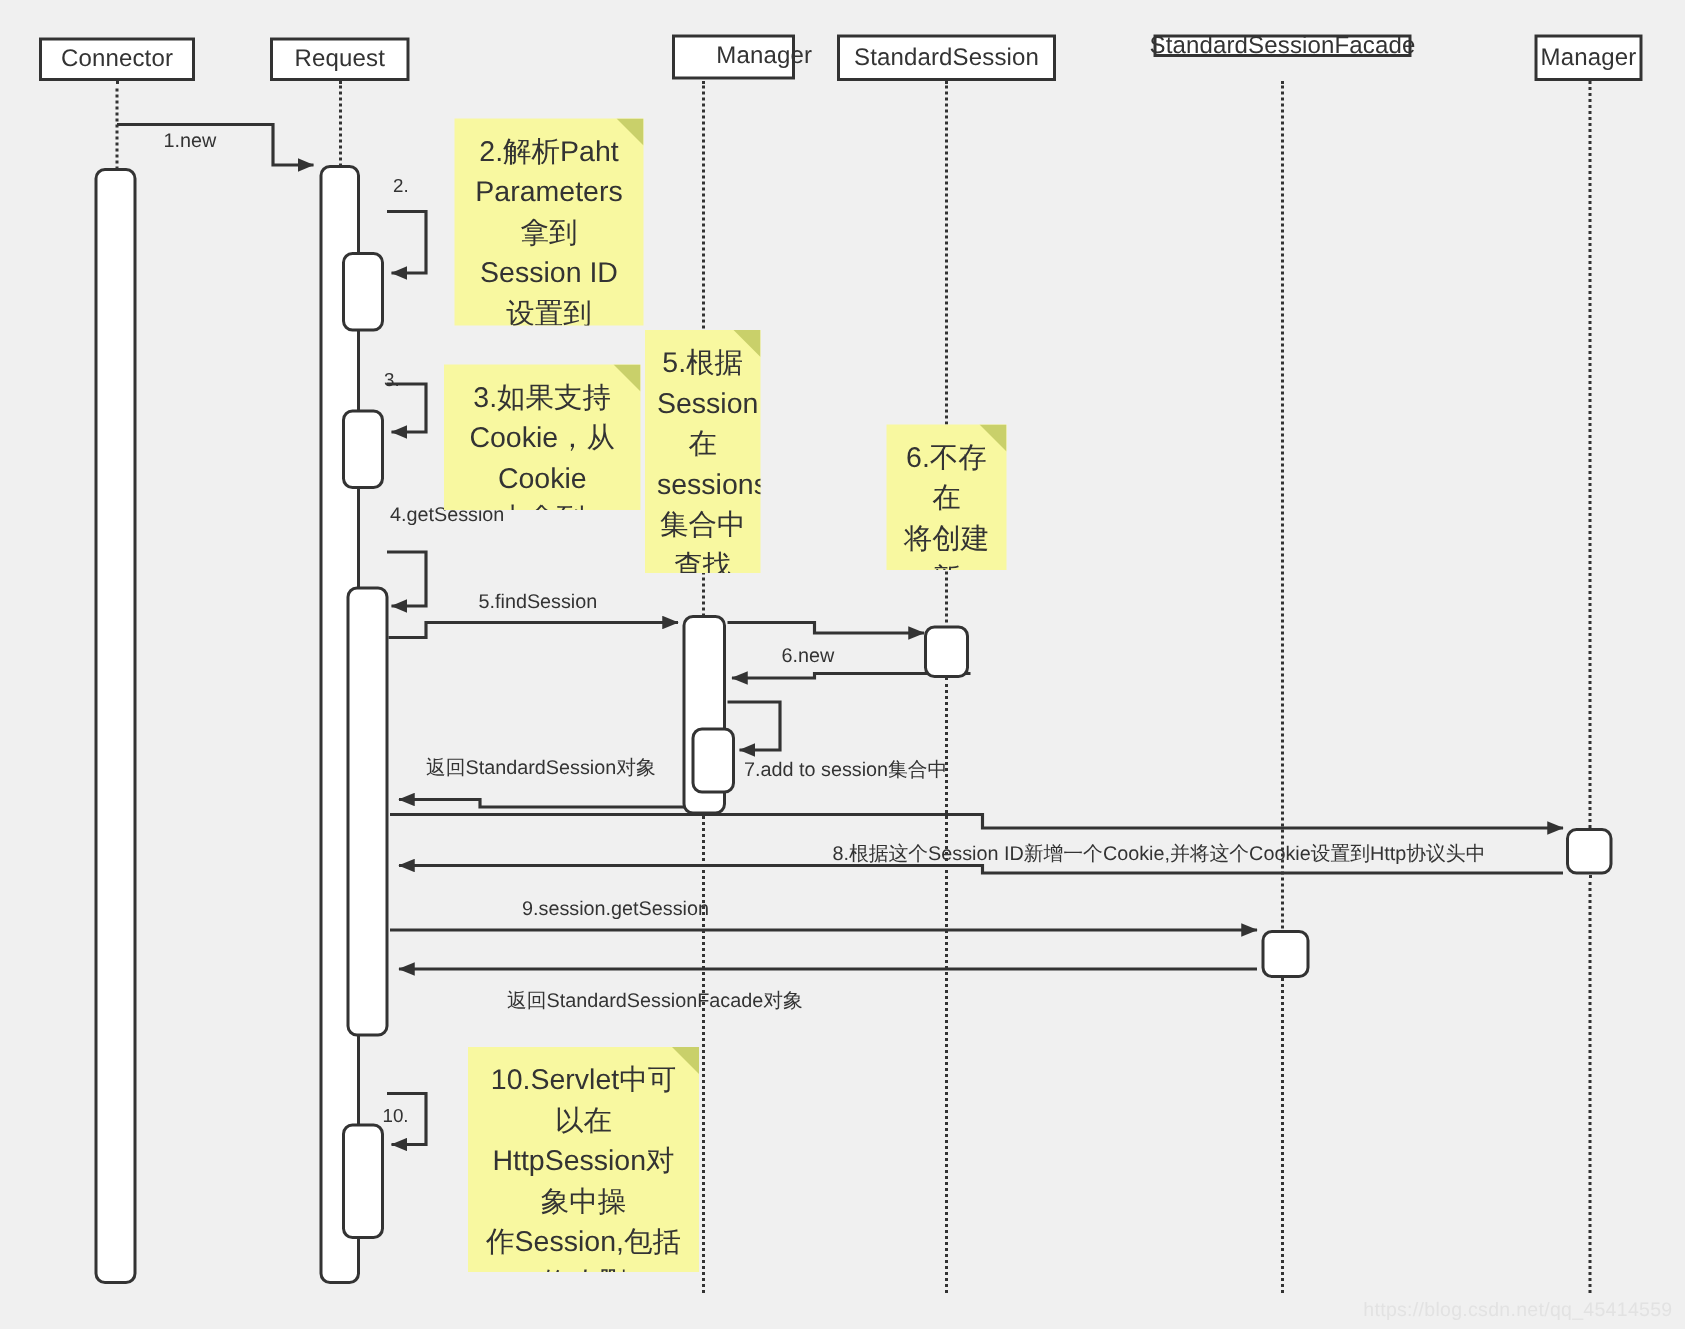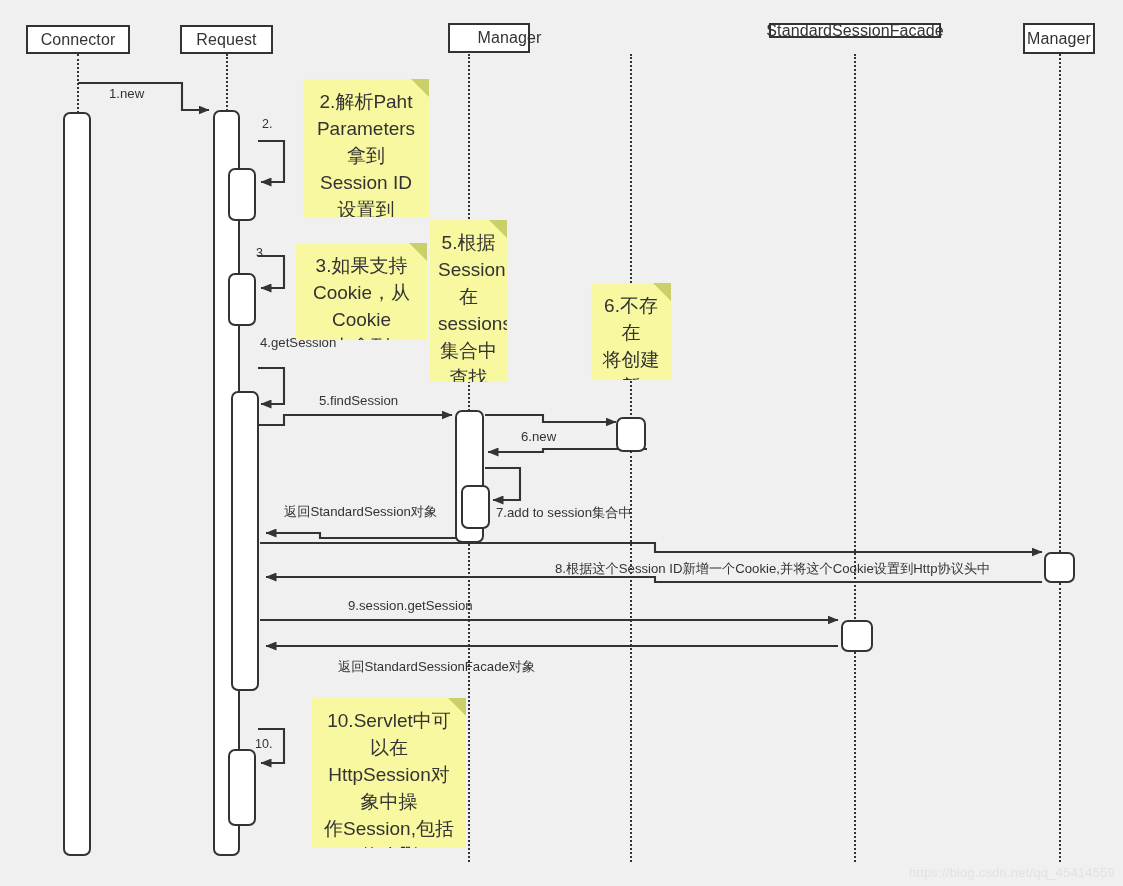--- a/index.html
+++ b/index.html
@@ -94,20 +94,23 @@
 <div id="diagram">
 
   <div class="lifeline-head" style="left:26px;top:25px;width:104px;height:29px;">
     <span>Connector</span>
   </div>
   <div class="lifeline-head" style="left:180px;top:25px;width:93px;height:29px;">
     <span>Request</span>
   </div>
   <div class="lifeline-head" style="left:448px;top:23px;width:82px;height:30px;padding-left:41px;">
     <span>Manager</span>
+  </div>
+  <div class="lifeline-head" style="left:558px;top:23px;width:146px;height:31px;">
+    <span>StandardSession</span>
   </div>
   <div class="lifeline-head" style="left:769px;top:23px;width:172px;height:15px;">
     <span>StandardSessionFacade</span>
   </div>
   <div class="lifeline-head" style="left:1023px;top:23px;width:72px;height:31px;">
     <span>Manager</span>
   </div>
 
   <div class="lifeline" style="left:77px;top:54px;height:59px;"></div>
   <div class="lifeline" style="left:226px;top:54px;height:57px;"></div>

